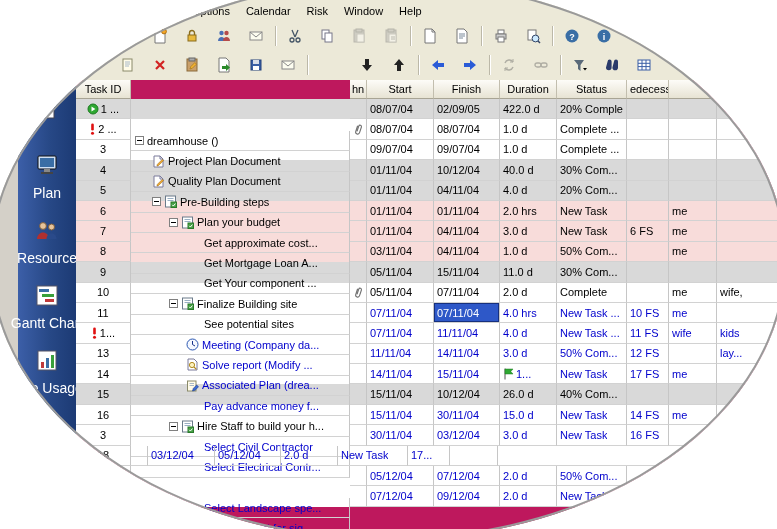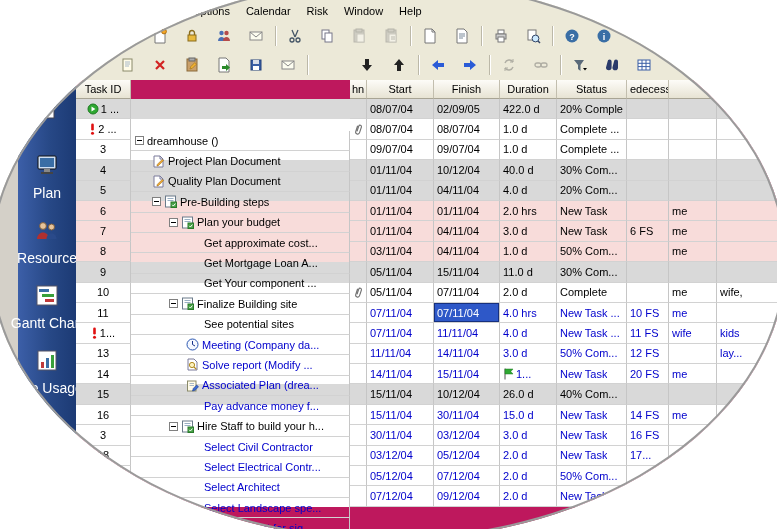--- a/index.html
+++ b/index.html
@@ -859,21 +859,21 @@
                       <path d="M2 0.5v11" stroke="#555"></path>
                       <path d="M2 1h8l-2.2 2.5L10 6H2z" fill="#2fa832" stroke="#1d7a20" stroke-width="0.5"></path>
                     </svg>
                   </span>
                   <span class="nametext">1...</span>
                 </div>
                 <div class="cell c-status">
                   <span class="nametext">New Task</span>
                 </div>
                 <div class="cell c-pred">
-                  <span class="nametext">20 FS</span>
+                  <span class="nametext">17 FS</span>
                 </div>
                 <div class="cell c-res">
                   <span class="nametext">me</span>
                 </div>
                 <div class="cell c-res2">
                   <span class="nametext"></span>
                 </div>
               </div>
               <div class="row bg-summary fg-black">
                 <div class="cell c-id">
@@ -976,23 +976,20 @@
                   <span class="nametext"></span>
                 </div>
                 <div class="cell c-res2">
                   <span class="nametext"></span>
                 </div>
               </div>
               <div class="row bg-white fg-blue">
                 <div class="cell c-id">
                   <span class="nametext">18</span>
                 </div>
-                <div class="cell c-name" style="padding-left: 73px;">
-                  <span class="nametext">Select Architect</span>
-                </div>
                 <div class="cell c-att"></div>
                 <div class="cell c-start">
                   <span class="nametext">03/12/04</span>
                 </div>
                 <div class="cell c-fin">
                   <span class="nametext">05/12/04</span>
                 </div>
                 <div class="cell c-dur">
                   <span class="nametext">2.0 d</span>
                 </div>

